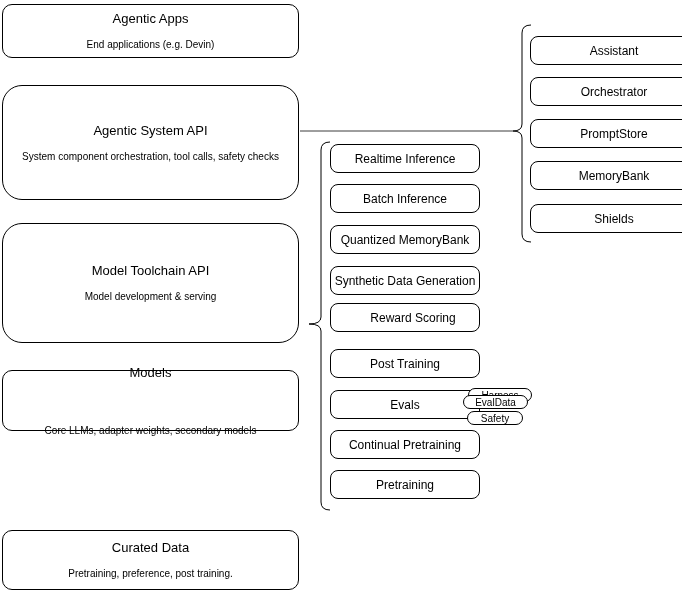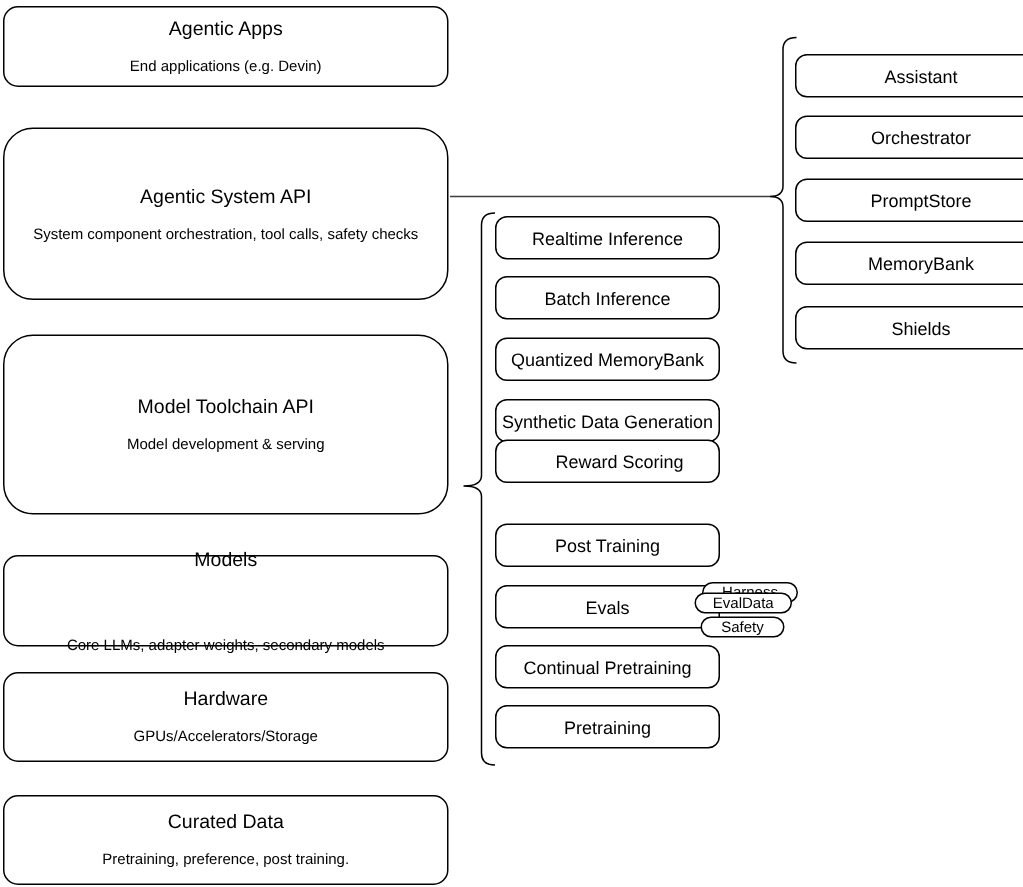--- a/index.html
+++ b/index.html
@@ -105,43 +105,39 @@
   <div class="node layer-box" style="top:223px;height:120px;border-radius:20px;">
     <span class="layer-title">Model Toolchain API</span>
     <span class="layer-subtitle">Model development &amp; serving</span>
   </div>
 
   <div class="node layer-box" style="top:370px;height:61px;border-radius:10px;gap:32px;">
     <span class="layer-title">Models</span>
     <span class="layer-subtitle">Core LLMs, adapter weights, secondary models</span>
   </div>
 
-  <div class="node layer-box" style="top:448px;height:60px;border-radius:10px;">
-    <span class="layer-title">Hardware</span>
-    <span class="layer-subtitle">GPUs/Accelerators/Storage</span>
-  </div>
 
   <div class="node layer-box" style="top:530px;height:60px;border-radius:10px;">
     <span class="layer-title">Curated Data</span>
     <span class="layer-subtitle">Pretraining, preference, post training.</span>
   </div>
 
   <div class="node svc-box" style="top:144px;">
     <span>Realtime Inference</span>
   </div>
   <div class="node svc-box" style="top:184px;">
     <span>Batch Inference</span>
   </div>
   <div class="node svc-box" style="top:225px;">
     <span>Quantized MemoryBank</span>
   </div>
   <div class="node svc-box" style="top:266px;">
     <span>Synthetic Data Generation</span>
   </div>
-  <div class="node svc-box" style="top:293px;padding-left:16px;">
+  <div class="node svc-box" style="top:303px;padding-left:16px;">
     <span>Reward Scoring</span>
   </div>
   <div class="node svc-box" style="top:349px;">
     <span>Post Training</span>
   </div>
   <div class="node svc-box" style="top:390px;">
     <span>Evals</span>
   </div>
   <div class="node svc-box" style="top:430px;">
     <span>Continual Pretraining</span>

